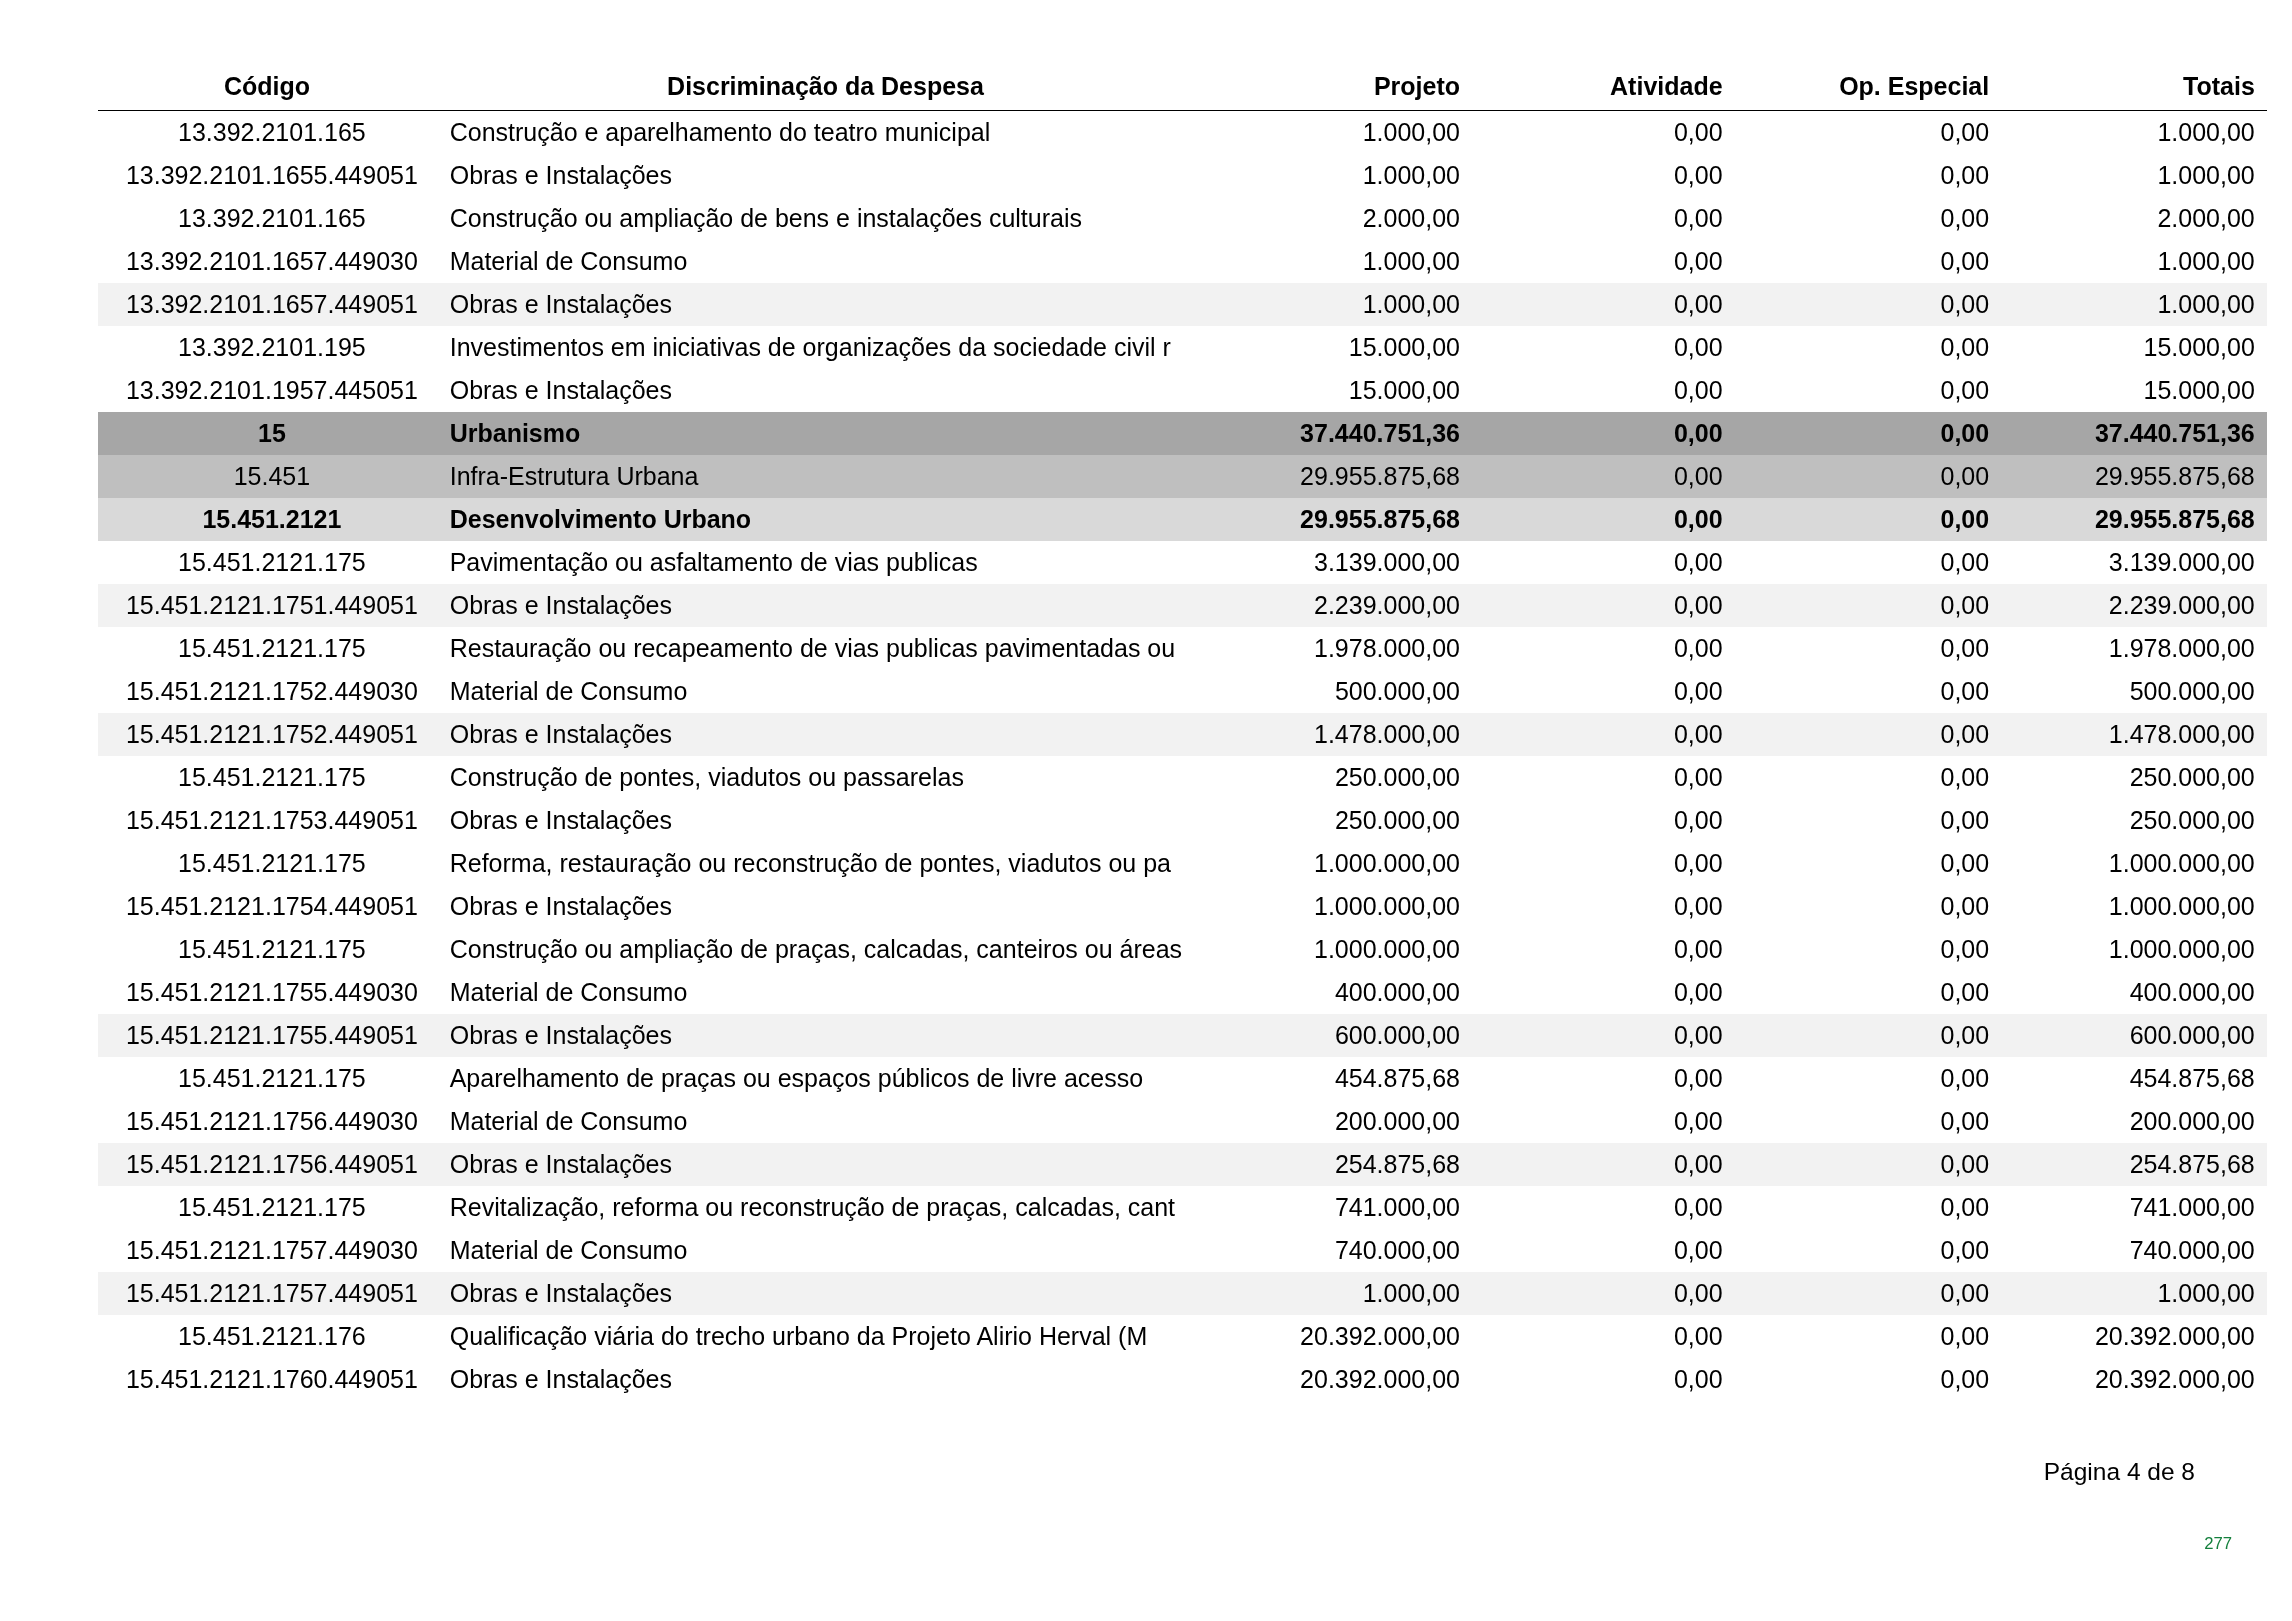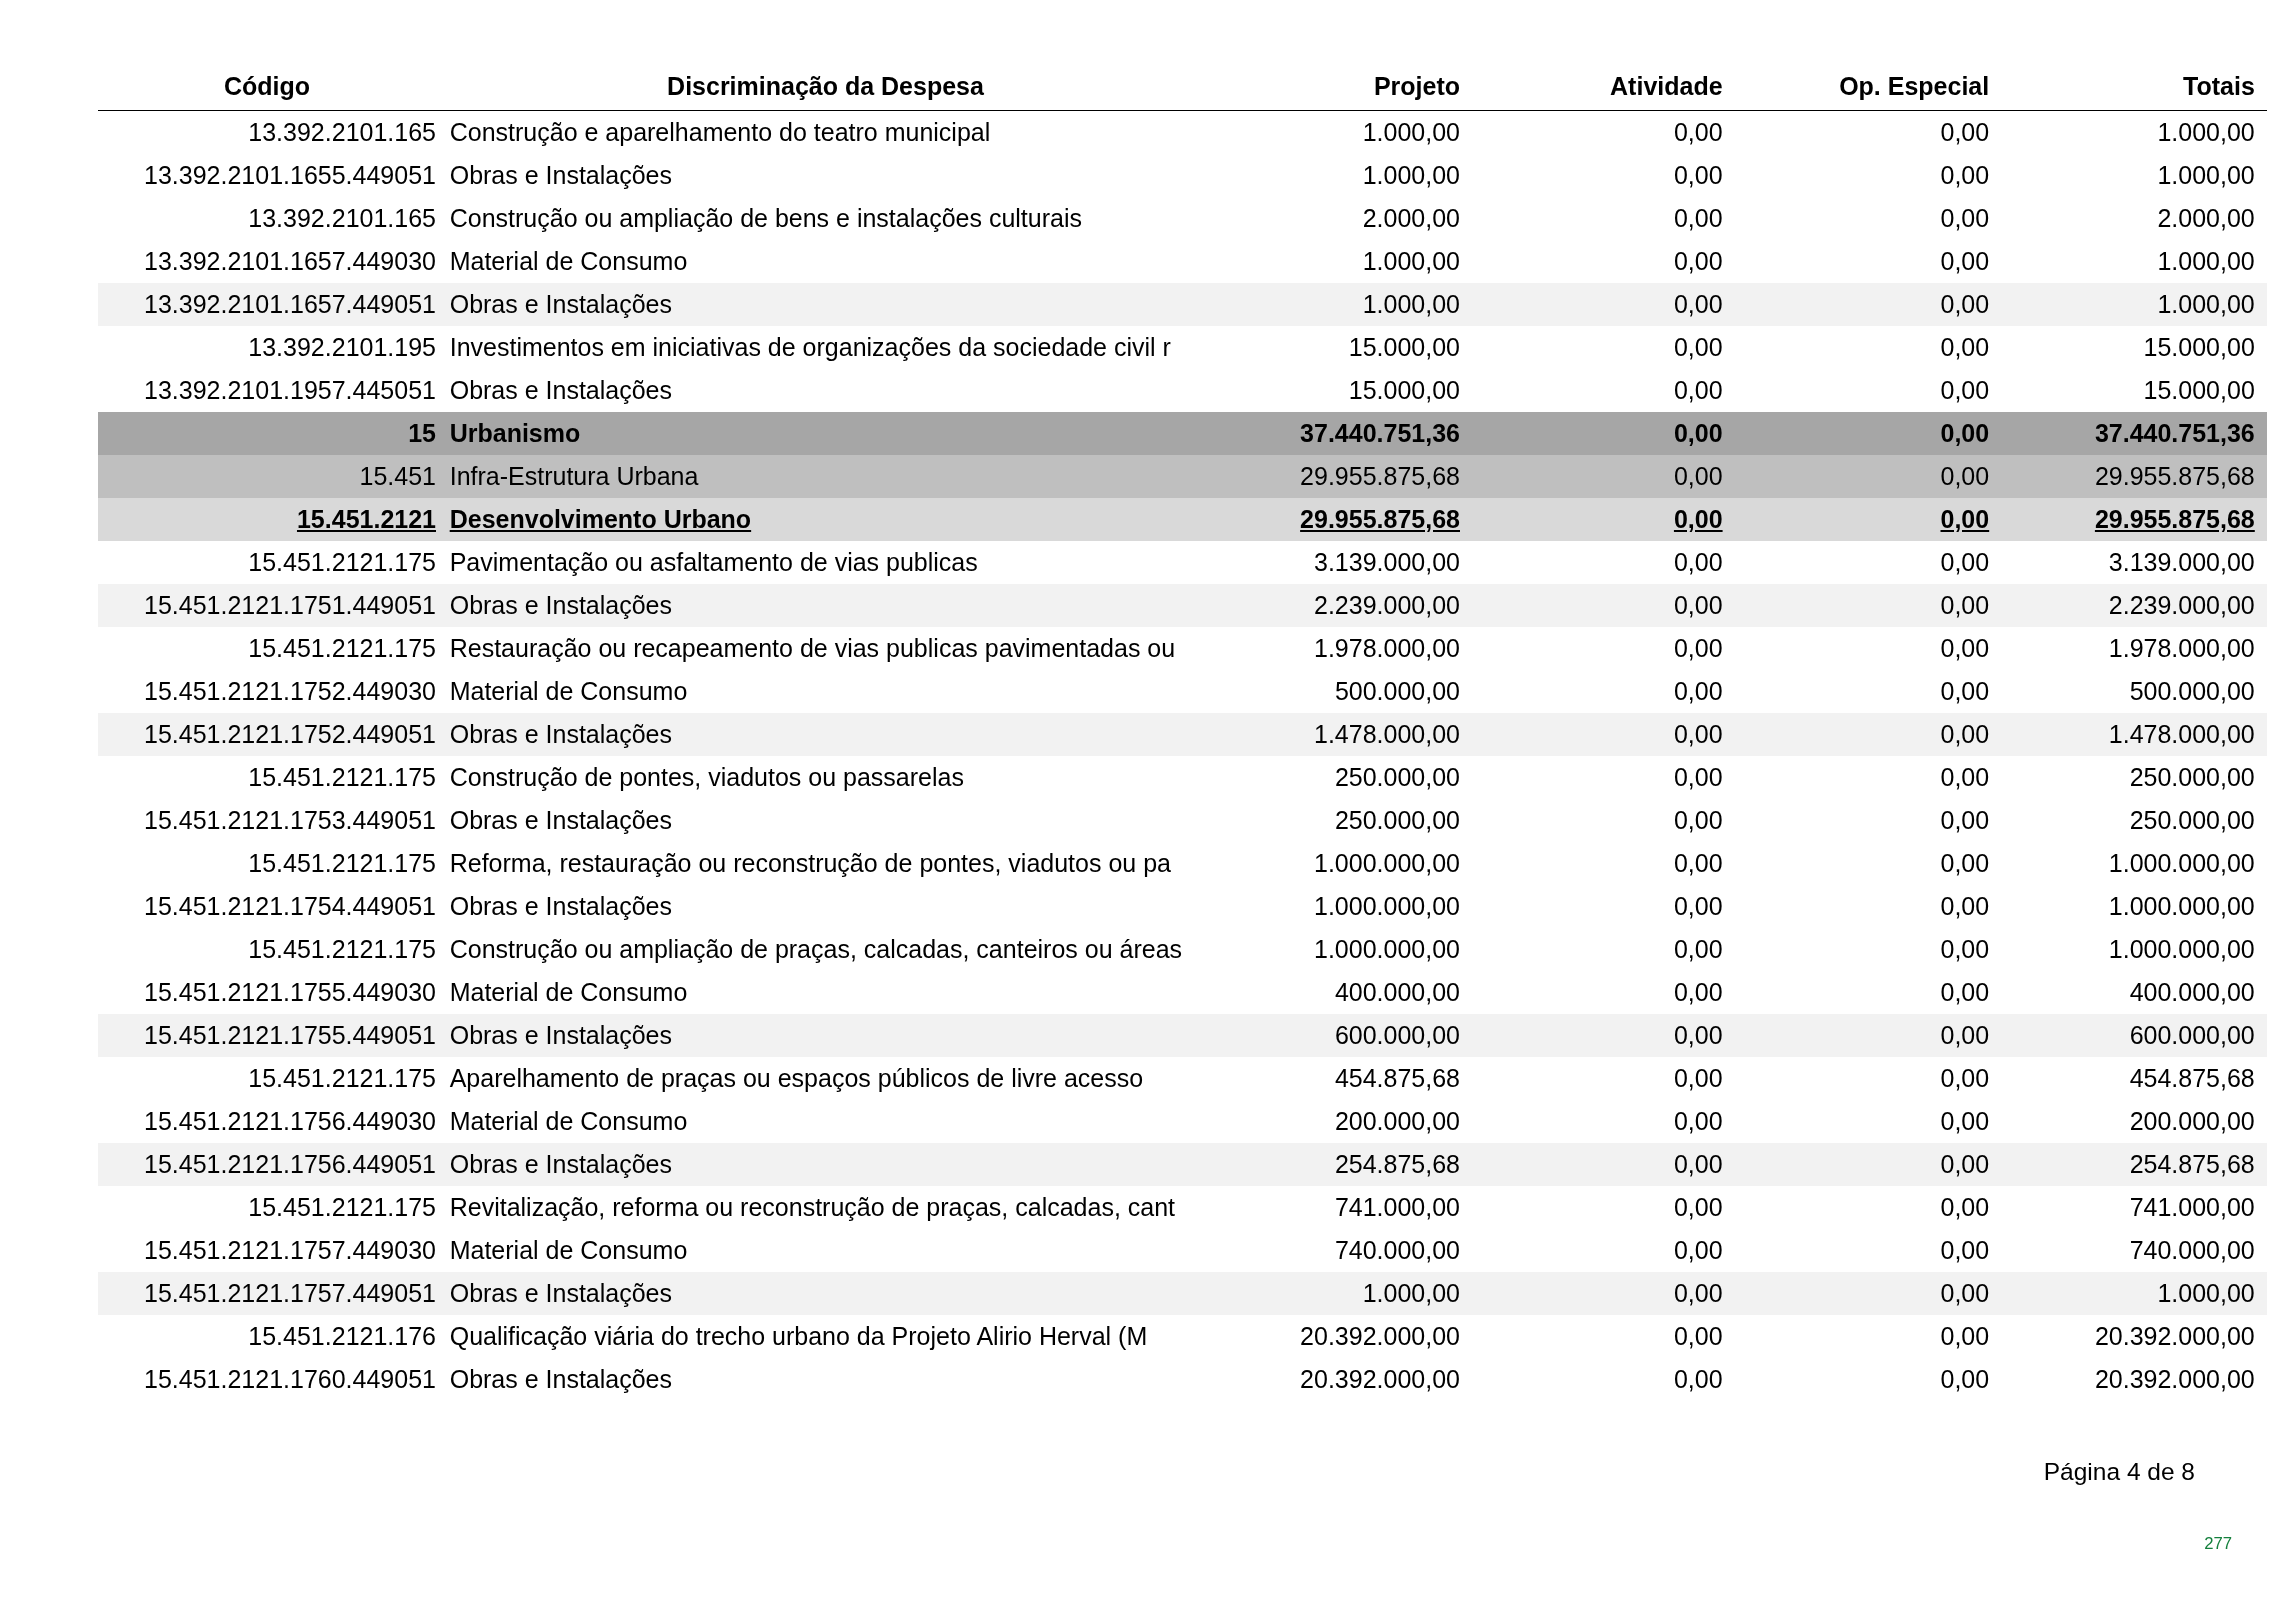--- a/index.html
+++ b/index.html
@@ -41,34 +41,34 @@
     text-align: center;
     height: 47px;
     padding-bottom: 5.9px;
   }
   thead tr {
     border-bottom: 1.5px solid #000000;
   }
   tbody tr {
     height: 43px;
   }
-  .c-codigo  { width: 338px; text-align: right;  padding-left: 9.8px !important; }
+  .c-codigo  { width: 338px; text-align: center;  padding-left: 9.8px !important; }
   .c-desc    { width: 779px; text-align: left;  padding-left: 13.7px !important; }
   .c-proj    { width: 245px; text-align: right; padding-right: 17.6px !important; }
   .c-ativ    { width: 245px; text-align: right; padding-right: 21.6px !important; }
   .c-esp     { width: 245px; text-align: right; padding-right: 21.6px !important; }
   .c-tot     { width: 244px; text-align: right; padding-right: 11.8px !important; }
 
   thead .c-codigo { text-align: center; padding-left: 0 !important; }
   thead .c-desc   { text-align: center; padding-left: 0 !important; }
 
   tr.zebra   { background: #f2f2f2; }
   tr.lvl1    { background: #a6a6a6; font-weight: bold; }
   tr.lvl2    { background: #bfbfbf; font-weight: normal; }
-  tr.lvl3    { background: #d9d9d9; font-weight: bold; text-decoration: underline; }
+  tr.lvl3    { background: #d9d9d9; font-weight: bold; }
 
   .footer-page {
     position: absolute;
     right: 98px;
     top: 1458px;
     font-size: 24.5px;
     text-align: right;
     margin-left: 20px;
   }
   .footer-num {

